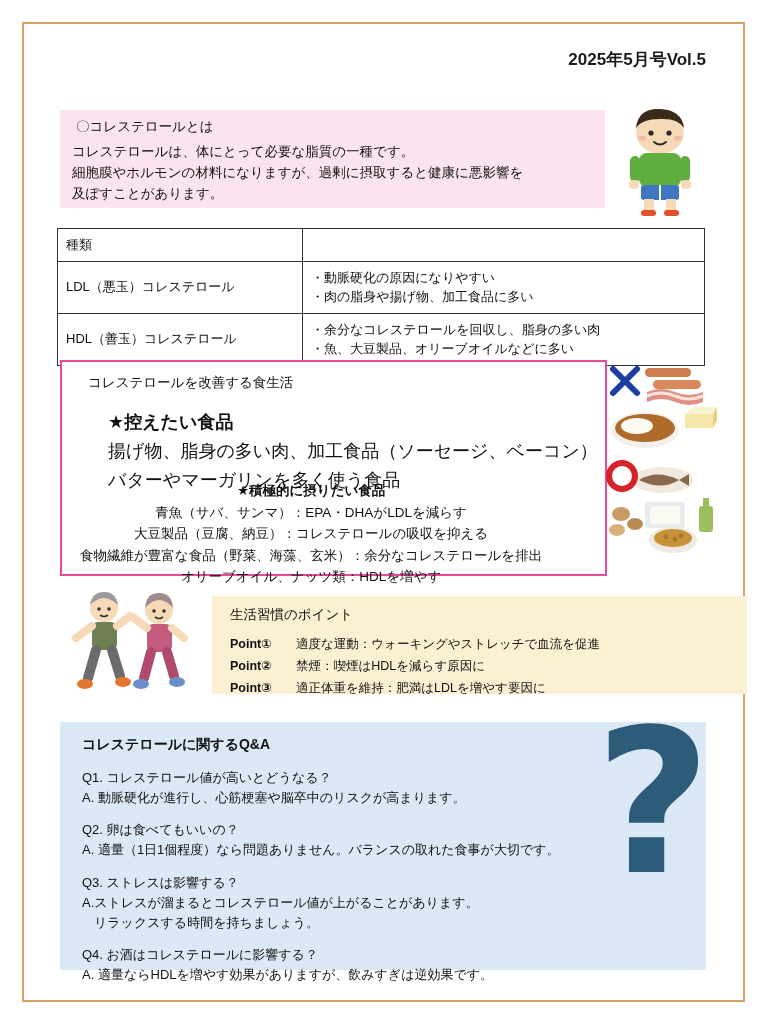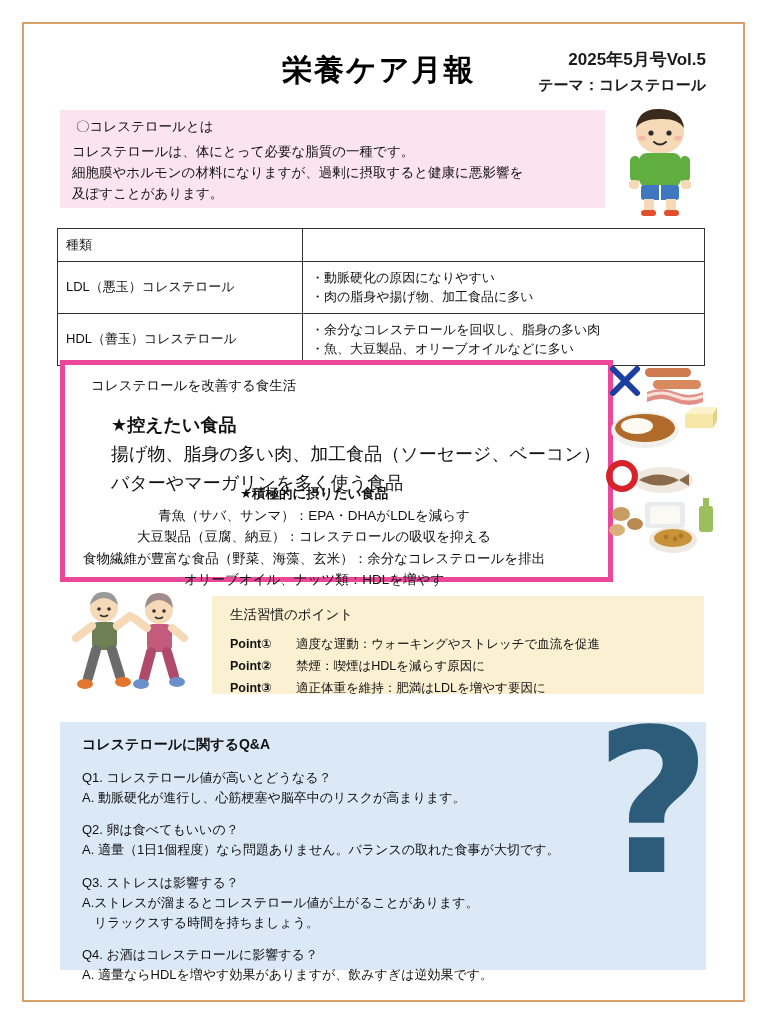--- a/index.html
+++ b/index.html
@@ -119,21 +119,21 @@
   .col-a { width: 228px; }
   .cell-lines div { white-space: nowrap; }
 
   
   .diet-box {
     position: absolute;
     left: 60px;
     top: 360px;
     width: 543px;
     height: 212px;
-    border: 5px solid #ec4899;
+    border: 2px solid #ec4899;
     background: #ffffff;
   }
   .diet-title {
     position: absolute;
     left: 26px;
     top: 12px;
     font-size: 13.5px;
   }
   .diet-sec1 {
     position: absolute;
@@ -184,20 +184,21 @@
   }
 
   
   .life-box {
     position: absolute;
     left: 212px;
     top: 596px;
     width: 492px;
     height: 98px;
     background: #fbf0d2;
+    padding-left: 43px;
   }
   .life-title {
     position: absolute;
     left: 18px;
     top: 10px;
     font-size: 13.5px;
   }
   .life-points {
     position: absolute;
     left: 18px;
@@ -258,23 +259,21 @@
     font-family: "DejaVu Sans", sans-serif;
   }
 </style>
 </head>
 <body>
 
 <div class="page">
   <div class="page-border"></div>
 
   <div class="header">
-    <div class="main-title">栄養ケア月報</div>
     <div class="issue">2025年5月号Vol.5</div>
-    <div class="theme">テーマ：コレステロール</div>
   </div>
 
   <div class="intro-box">
     <div class="intro-title">〇コレステロールとは</div>
     <div class="intro-body" style="white-space: pre-line;">コレステロールは、体にとって必要な脂質の一種です。
 細胞膜やホルモンの材料になりますが、過剰に摂取すると健康に悪影響を
 及ぼすことがあります。</div>
   </div>
 
   <div class="boy">

